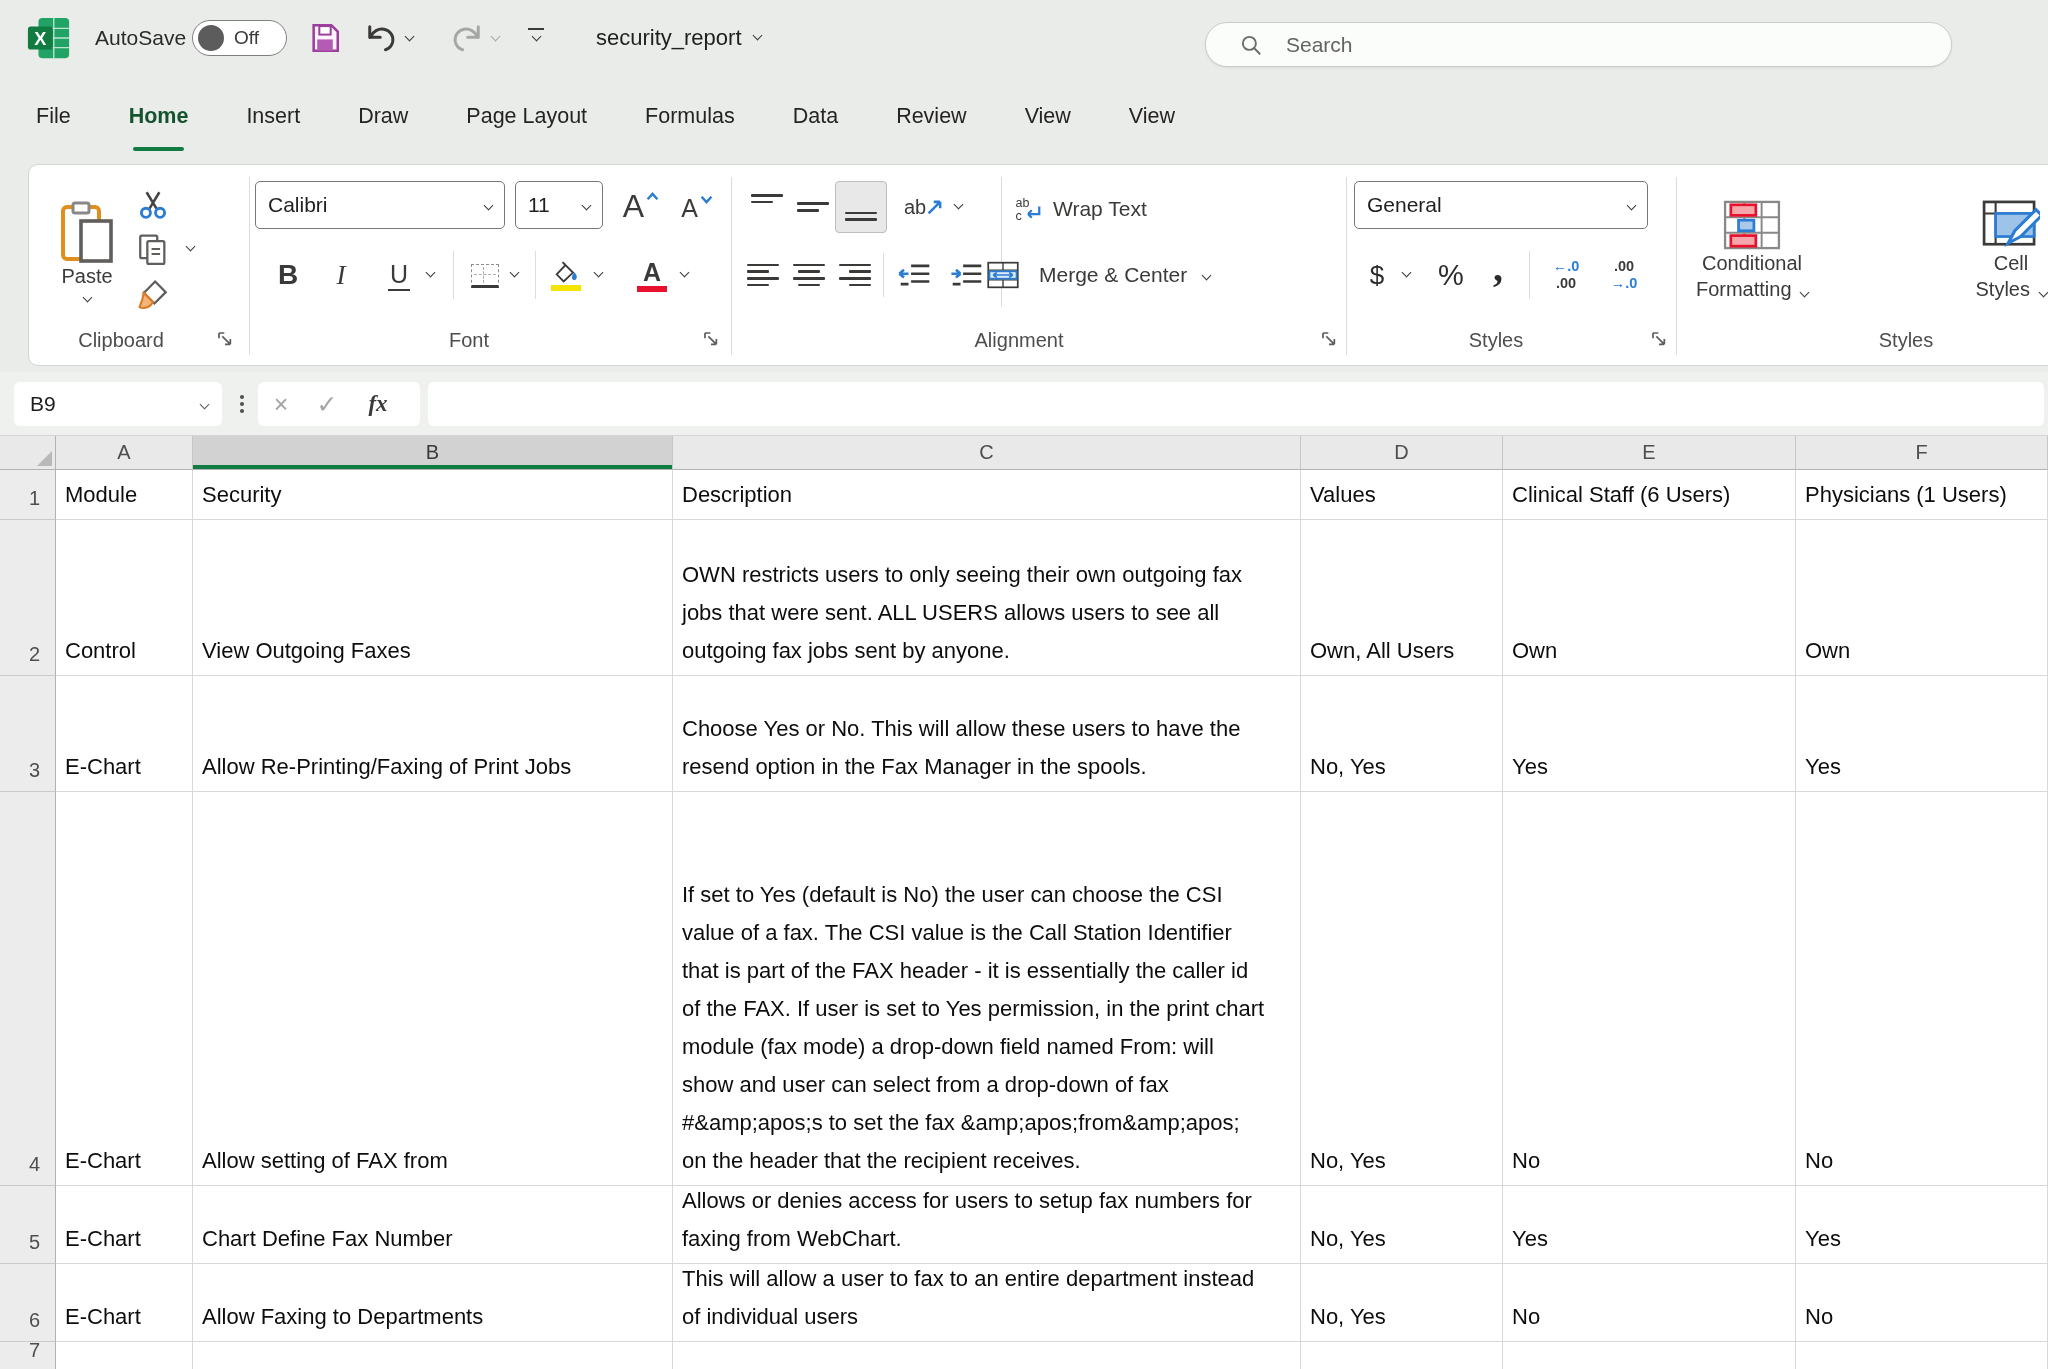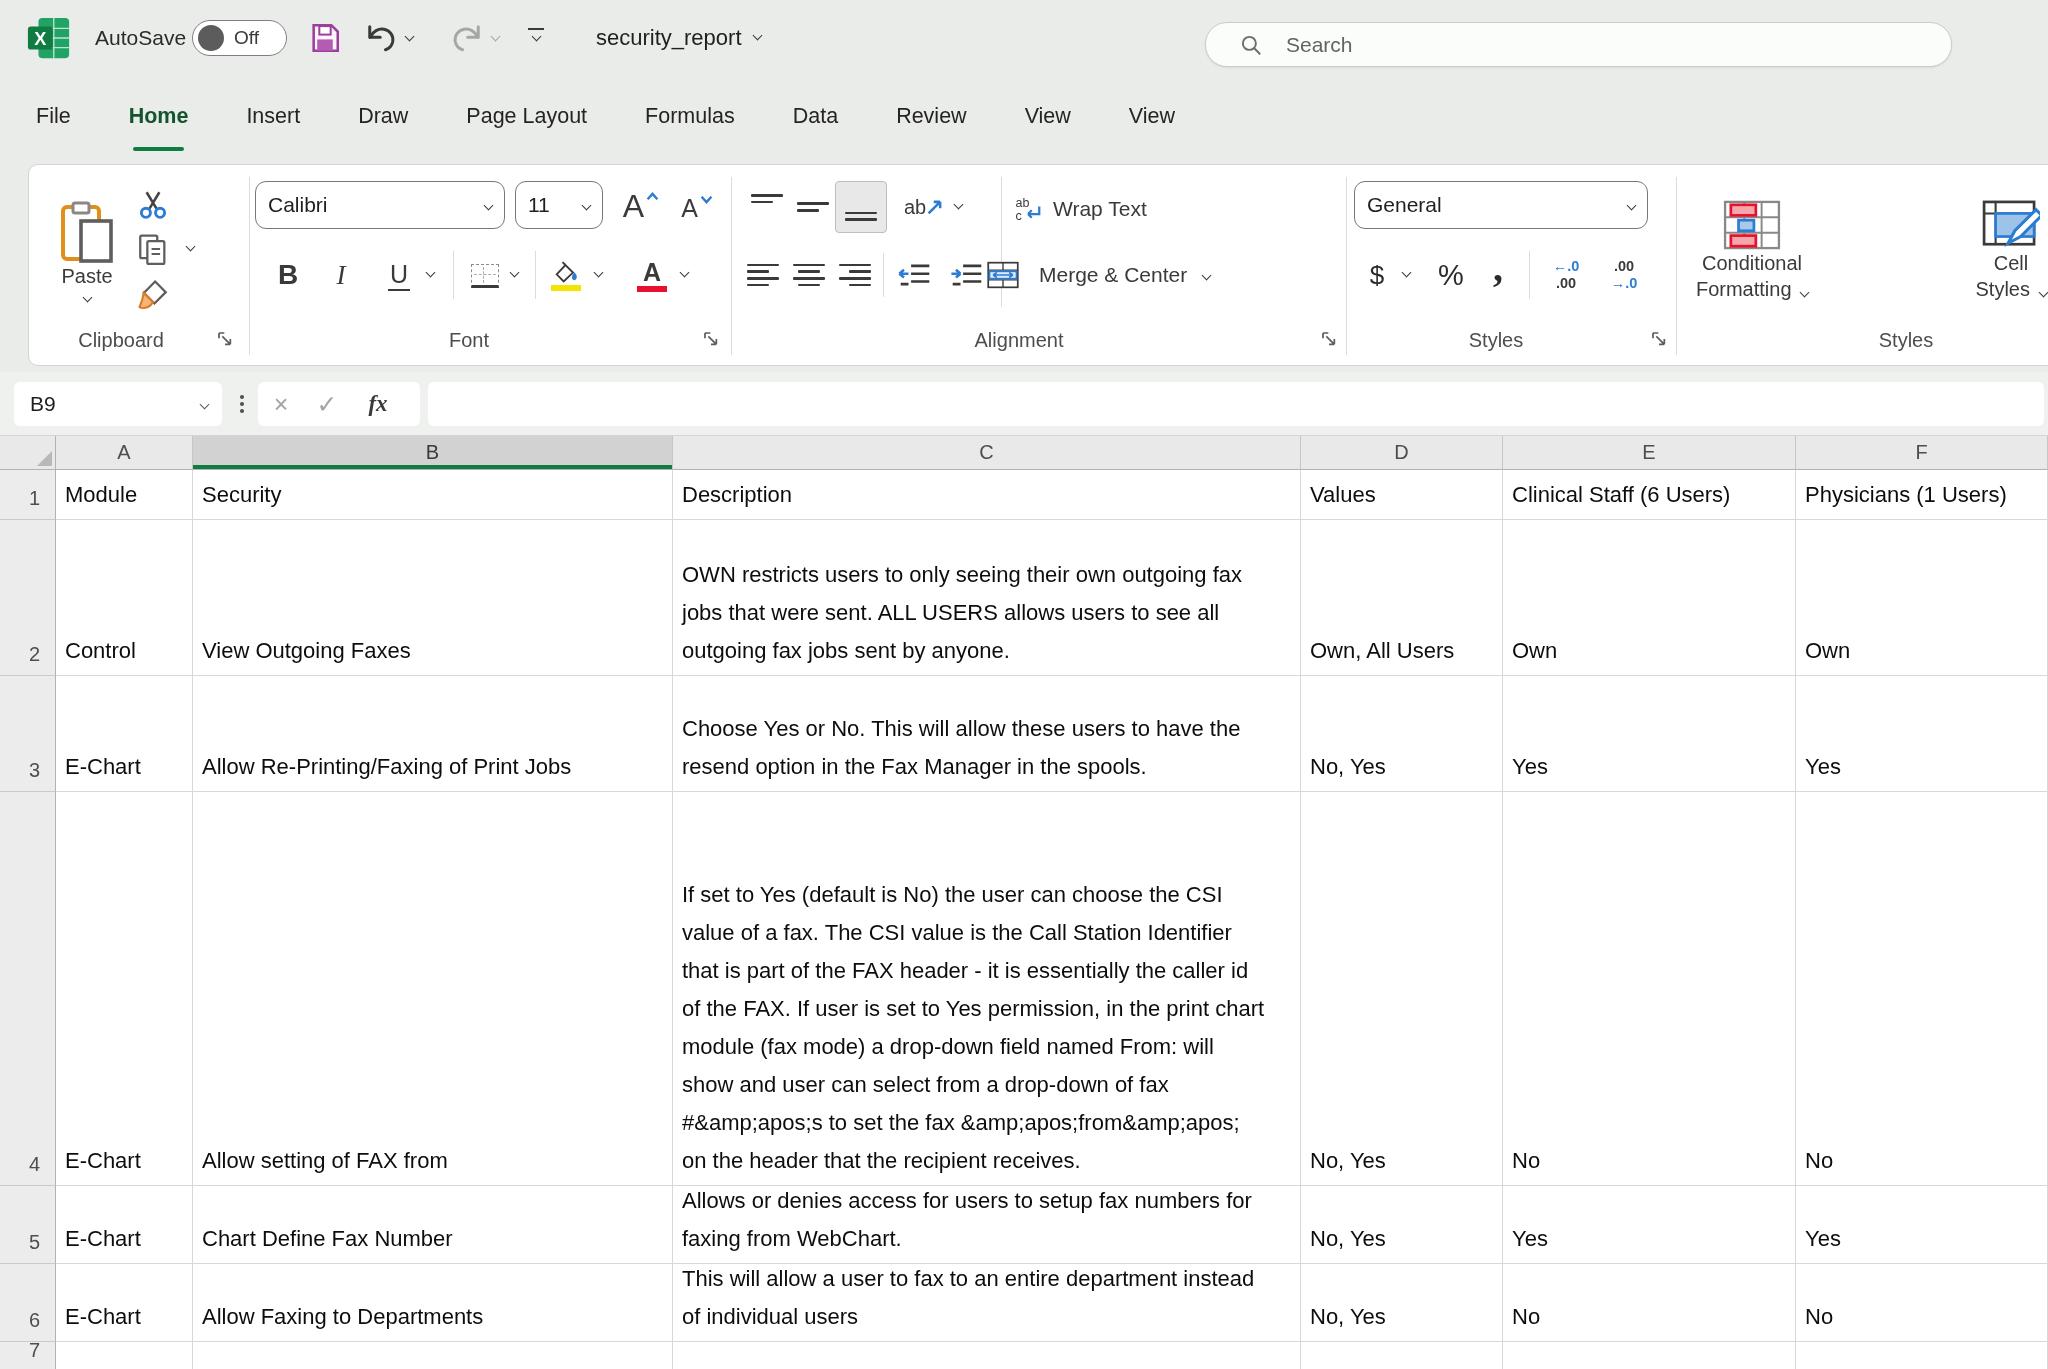--- a/index.html
+++ b/index.html
@@ -43,21 +43,21 @@
 
   
   #ribbon { position:absolute; left:0; top:158px; width:2048px; height:214px; background:#e9ece9; }
   #panel { position:absolute; left:28px; top:6px; right:-14px; height:202px; background:#fff;
            border:1px solid #d2d6d2; border-radius:10px; }
   .vdiv { position:absolute; width:1px; background:#dcdcdc; }
   .glabel { position:absolute; width:220px; top:164px; text-align:center; font-size:20px; color:#4e4d4c; }
   .launcher { position:absolute; width:18px; height:18px; cursor:pointer; }
   .rbtn { position:absolute; display:flex; align-items:center; justify-content:center; border-radius:4px; cursor:pointer; color:#3b3a39; }
   .rtext { font-size:20px; color:#3b3a39; }
-  .combo { position:absolute; background:#fff; border:1.6px solid #777; border-radius:11px; display:flex;
+  .combo { position:absolute; background:#fff; border:1.6px solid #777; border-radius:5px; display:flex;
            align-items:center; padding:0 12px; font-size:21px; color:#1f1f1f; cursor:pointer;text-align:right; }
   .combo .chv { margin-left:auto; }
   .bar-swatch { display:block; height:6px; width:30px; margin:1px auto 0; }
   .lines i { display:block; background:#3b3a39; height:2.6px; border-radius:1px; }
   .alico { width:32px; display:flex; flex-direction:column; gap:4px; }
   .num-glyph { font-size:26px; color:#2b2b2b; }
   .mini2 { font-size:14.5px; line-height:17px; font-weight:bold; color:#3b3a39; text-align:center; }
   .blue { color:#2B7CD3; }
   .selbtn { background:#e8e8e8; border:1.4px solid #bdbdbd; }
 

